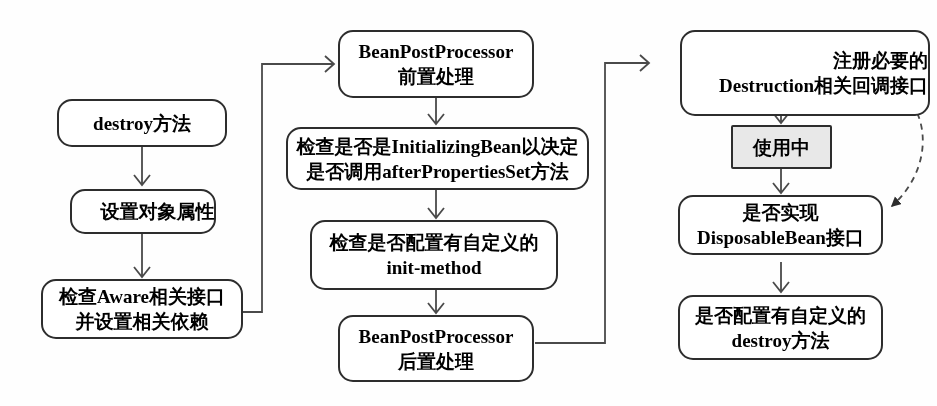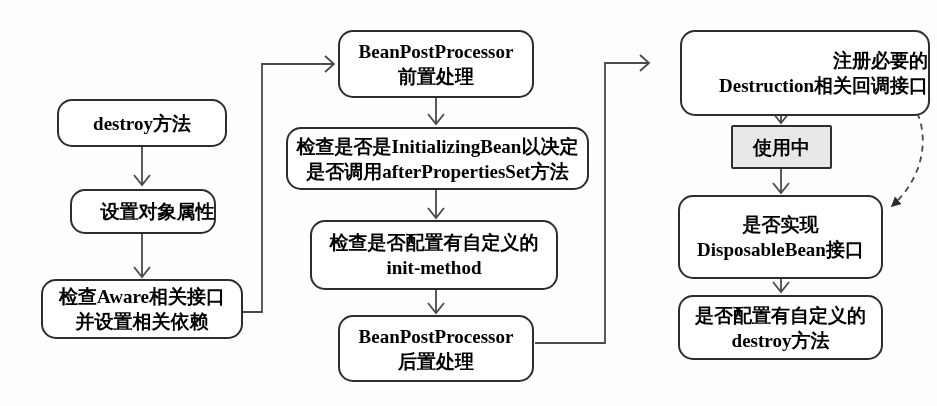--- a/index.html
+++ b/index.html
@@ -103,21 +103,21 @@
 
   <div class="node" style="left:680px; top:30px; width:250px; height:86px;align-items:flex-end;">
     <div class="line">注册必要的</div>
     <div class="line">Destruction相关回调接口</div>
   </div>
 
   <div class="node node--shaded" style="left:731px; top:125px; width:101px; height:44px;">
     <div class="line">使用中</div>
   </div>
 
-  <div class="node" style="left:678px; top:195px; width:205px; height:84px;">
+  <div class="node" style="left:678px; top:195px; width:205px; height:60px;">
     <div class="line">是否实现</div>
     <div class="line">DisposableBean接口</div>
   </div>
 
   <div class="node" style="left:678px; top:295px; width:205px; height:65px;">
     <div class="line">是否配置有自定义的</div>
     <div class="line">destroy方法</div>
   </div>
 
 </div>

